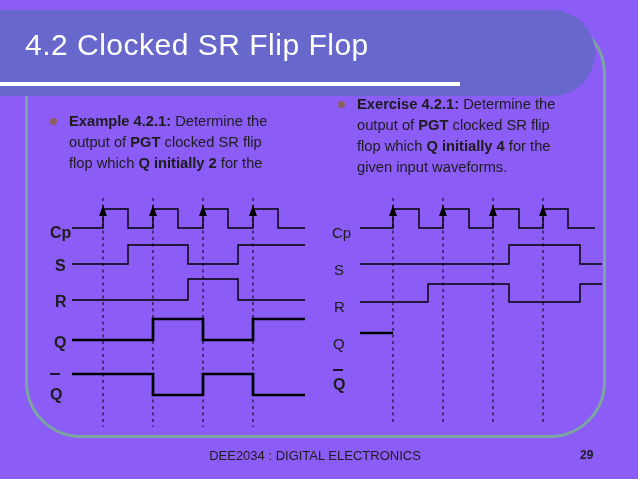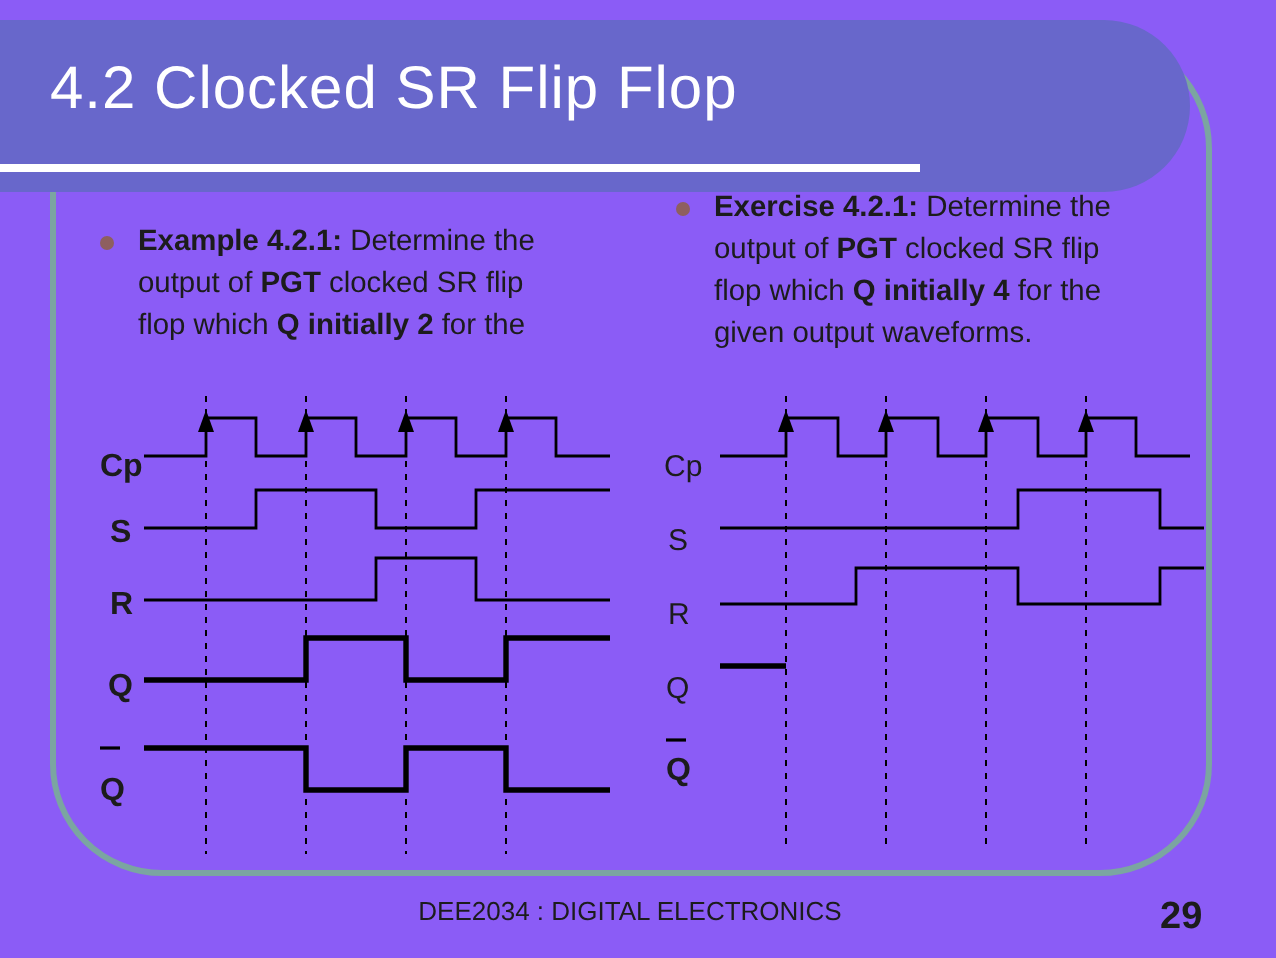--- a/index.html
+++ b/index.html
@@ -43,21 +43,21 @@
   svg.overlay{position:absolute;left:0;top:0;z-index:3;}
   .wf-label{font-family:"Liberation Sans",sans-serif;font-size:16px;font-weight:bold;fill:var(--body-text,#111);}
   .wf-label.reg{font-size:15px;font-weight:normal;}
 
   
   .footer-course{
     position:absolute;left:160px;top:448px;width:310px;text-align:center;
     font-size:13px;color:var(--body-text,#161616);z-index:3;
   }
   .footer-page{
-    position:absolute;left:580px;top:448px;font-size:19px;font-weight:bold;
+    position:absolute;left:580px;top:448px;font-size:12px;font-weight:bold;
     color:var(--body-text,#161616);z-index:3;
   }
 </style>
 </head>
 <body>
 
 <div class="slide">
 
   <div class="content-border"></div>
 
@@ -74,21 +74,21 @@
         <div class="bline"><span>flop which </span><b>Q initially 2</b><span> for the</span></div>
       </div>
   </div>
 
   <div class="bullet" style="left:338px;top:94px;">
     <span class="dot"></span>
     <div class="lines">
         <div class="bline"><b>Exercise 4.2.1:</b><span> Determine the</span></div>
         <div class="bline"><span>output of </span><b>PGT</b><span> clocked SR flip</span></div>
         <div class="bline"><span>flop which </span><b>Q initially 4</b><span> for the</span></div>
-        <div class="bline"><span>given output waveforms.</span></div>
+        <div class="bline"><span>given input waveforms.</span></div>
       </div>
   </div>
 
   <svg class="overlay" width="638" height="479" viewBox="0 0 638 479" aria-hidden="true">
       <g>
         <line x1="103" y1="198" x2="103" y2="427" stroke="#000000" stroke-width="1" stroke-dasharray="3 3.5"></line>
         <line x1="153" y1="198" x2="153" y2="427" stroke="#000000" stroke-width="1" stroke-dasharray="3 3.5"></line>
         <line x1="203" y1="198" x2="203" y2="427" stroke="#000000" stroke-width="1" stroke-dasharray="3 3.5"></line>
         <line x1="253" y1="198" x2="253" y2="427" stroke="#000000" stroke-width="1" stroke-dasharray="3 3.5"></line>
         <path d="M72 228 L103 228 L103 209 L128 209 L128 228 L153 228 L153 209 L178 209 L178 228 L203 228 L203 209 L228 209 L228 228 L253 228 L253 209 L278 209 L278 228 L305 228" fill="none" stroke="#000000" stroke-width="1.4"></path>

